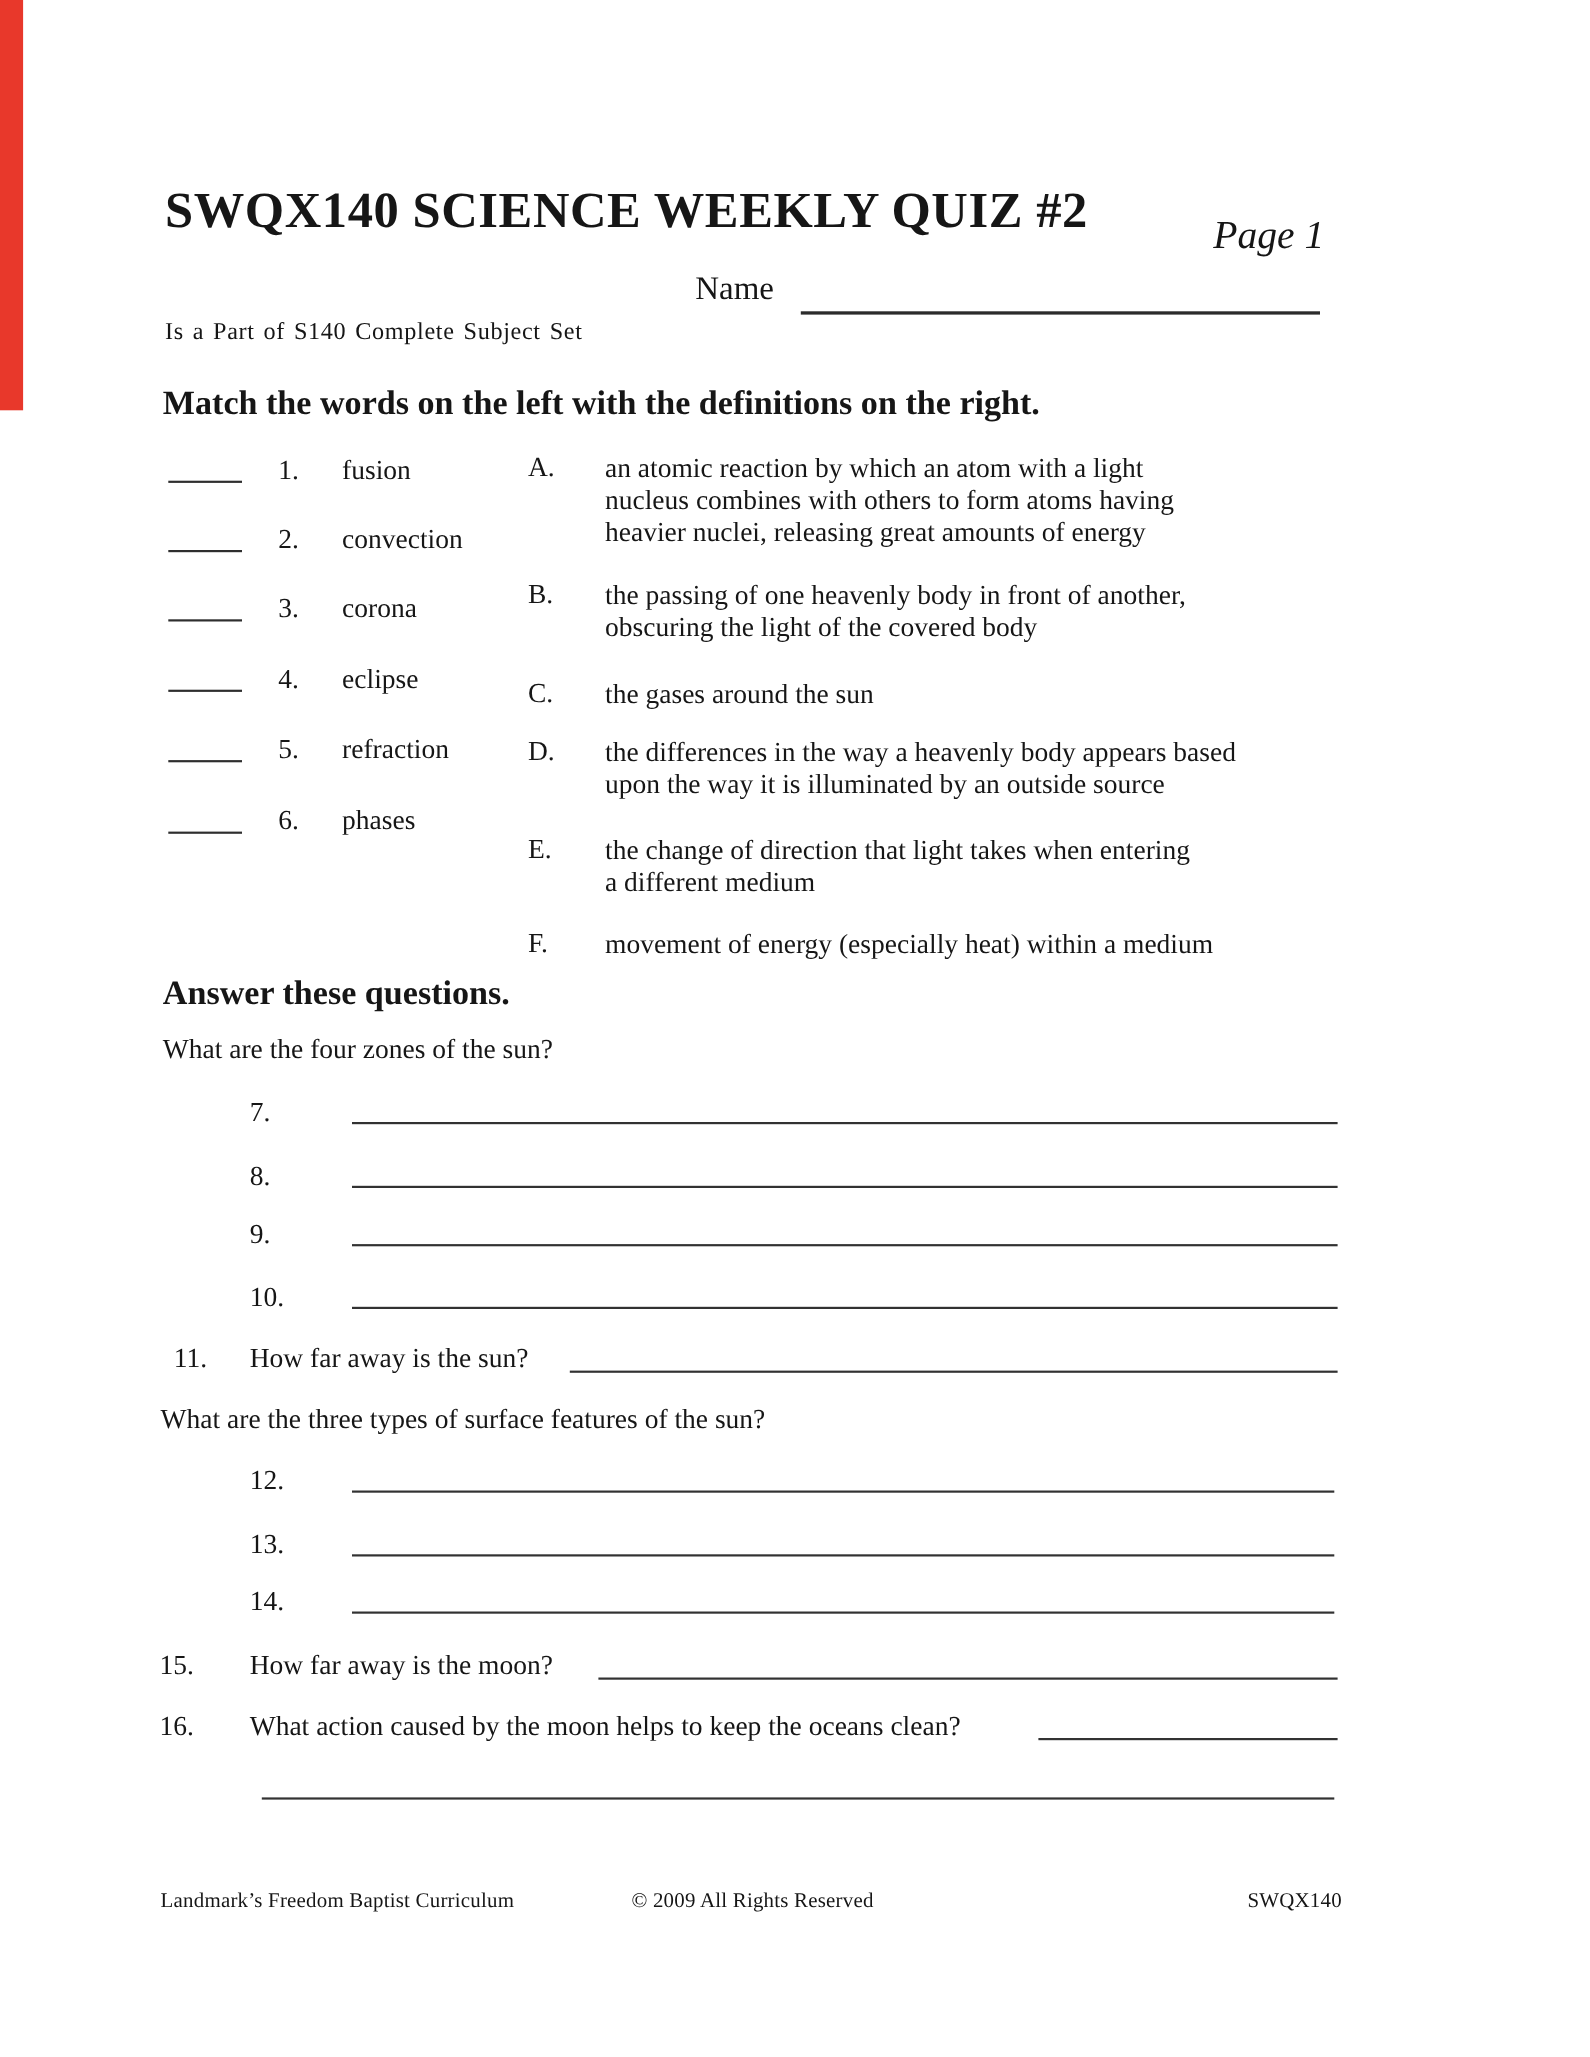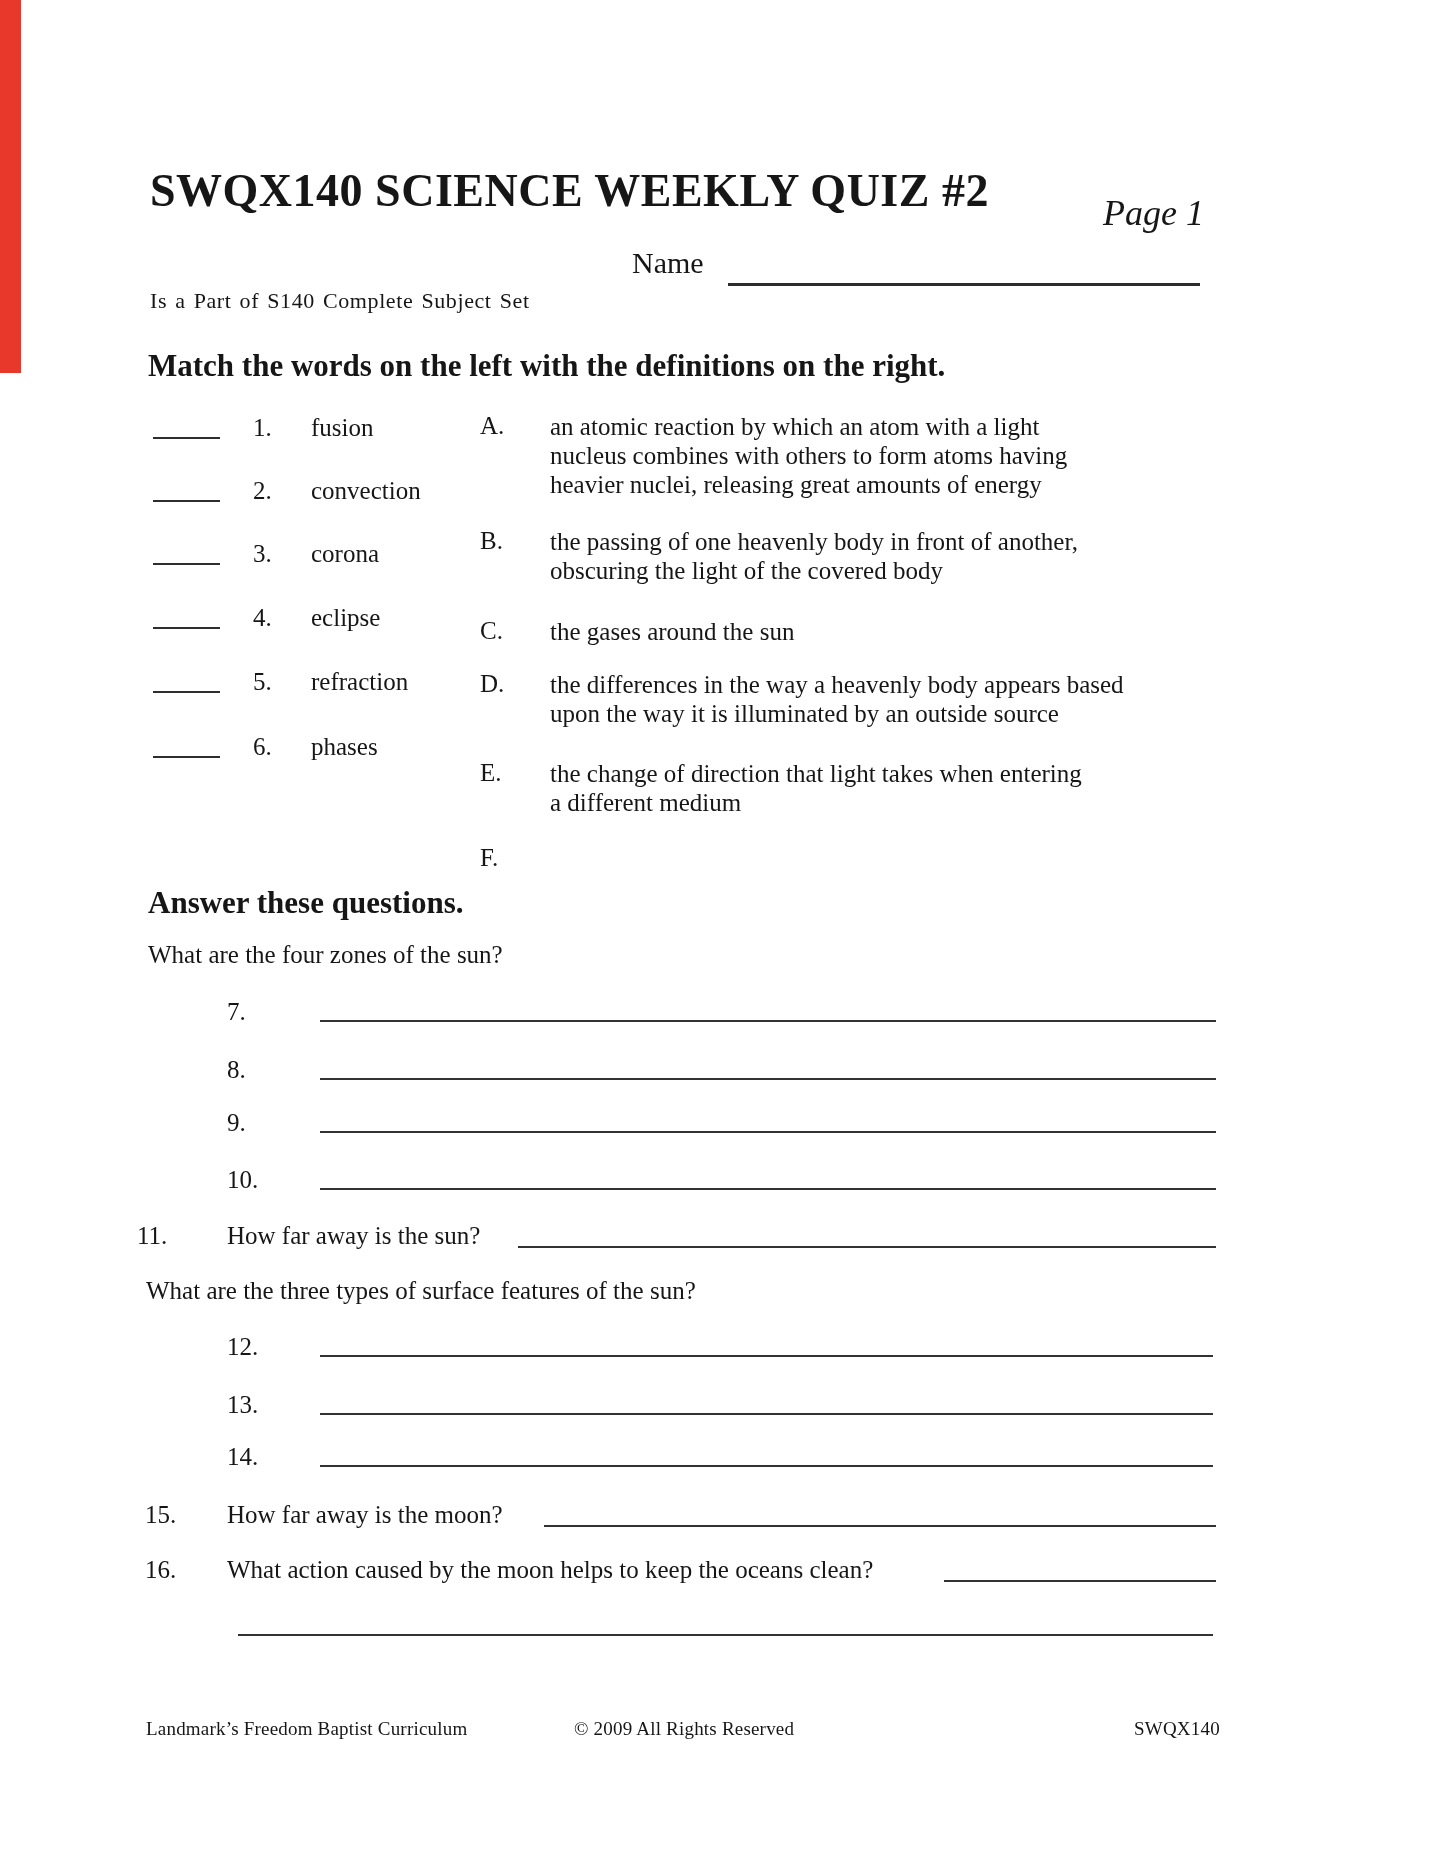--- a/index.html
+++ b/index.html
@@ -113,35 +113,38 @@
 </div>
 <div class="abs def-row" style="top:759px;height:60px;">
   <span class="def-letter">E.</span>
   <div class="def-text">
     <div>the change of direction that light takes when entering</div>
     <div>a different medium</div>
   </div>
 </div>
 <div class="abs def-row" style="top:844px;height:30px;">
   <span class="def-letter">F.</span>
+  <div class="def-text">
+    <div>movement of energy (especially heat) within a medium</div>
+  </div>
 </div>
 
 <div class="abs bold-head" style="left:148px;top:885px;">Answer these questions.</div>
 <div class="abs qtext" style="left:148px;top:941px;">What are the four zones of the sun?</div>
 
 <div class="abs qnum" style="left:227px;top:998px;">7.</div>
 <div class="abs rule" style="left:320px;top:1020px;width:896px;"></div>
 <div class="abs qnum" style="left:227px;top:1056px;">8.</div>
 <div class="abs rule" style="left:320px;top:1078px;width:896px;"></div>
 <div class="abs qnum" style="left:227px;top:1109px;">9.</div>
 <div class="abs rule" style="left:320px;top:1131px;width:896px;"></div>
 <div class="abs qnum" style="left:227px;top:1166px;">10.</div>
 <div class="abs rule" style="left:320px;top:1188px;width:896px;"></div>
 
-<div class="abs qnum" style="left:137px;top:1222px;">11.</div>
+<div class="abs qnum" style="left:158px;top:1222px;">11.</div>
 <div class="abs qtext" style="left:227px;top:1222px;">How far away is the sun?</div>
 <div class="abs rule" style="left:518px;top:1246px;width:698px;"></div>
 
 <div class="abs qtext" style="left:146px;top:1277px;">What are the three types of surface features of the sun?</div>
 
 <div class="abs qnum" style="left:227px;top:1333px;">12.</div>
 <div class="abs rule" style="left:320px;top:1355px;width:893px;"></div>
 <div class="abs qnum" style="left:227px;top:1391px;">13.</div>
 <div class="abs rule" style="left:320px;top:1413px;width:893px;"></div>
 <div class="abs qnum" style="left:227px;top:1443px;">14.</div>

